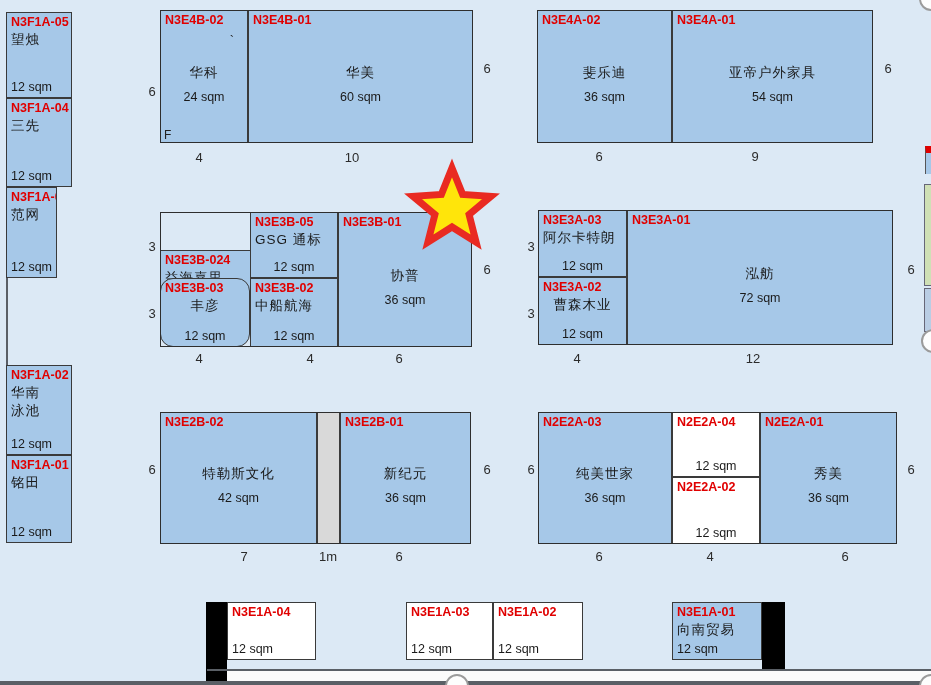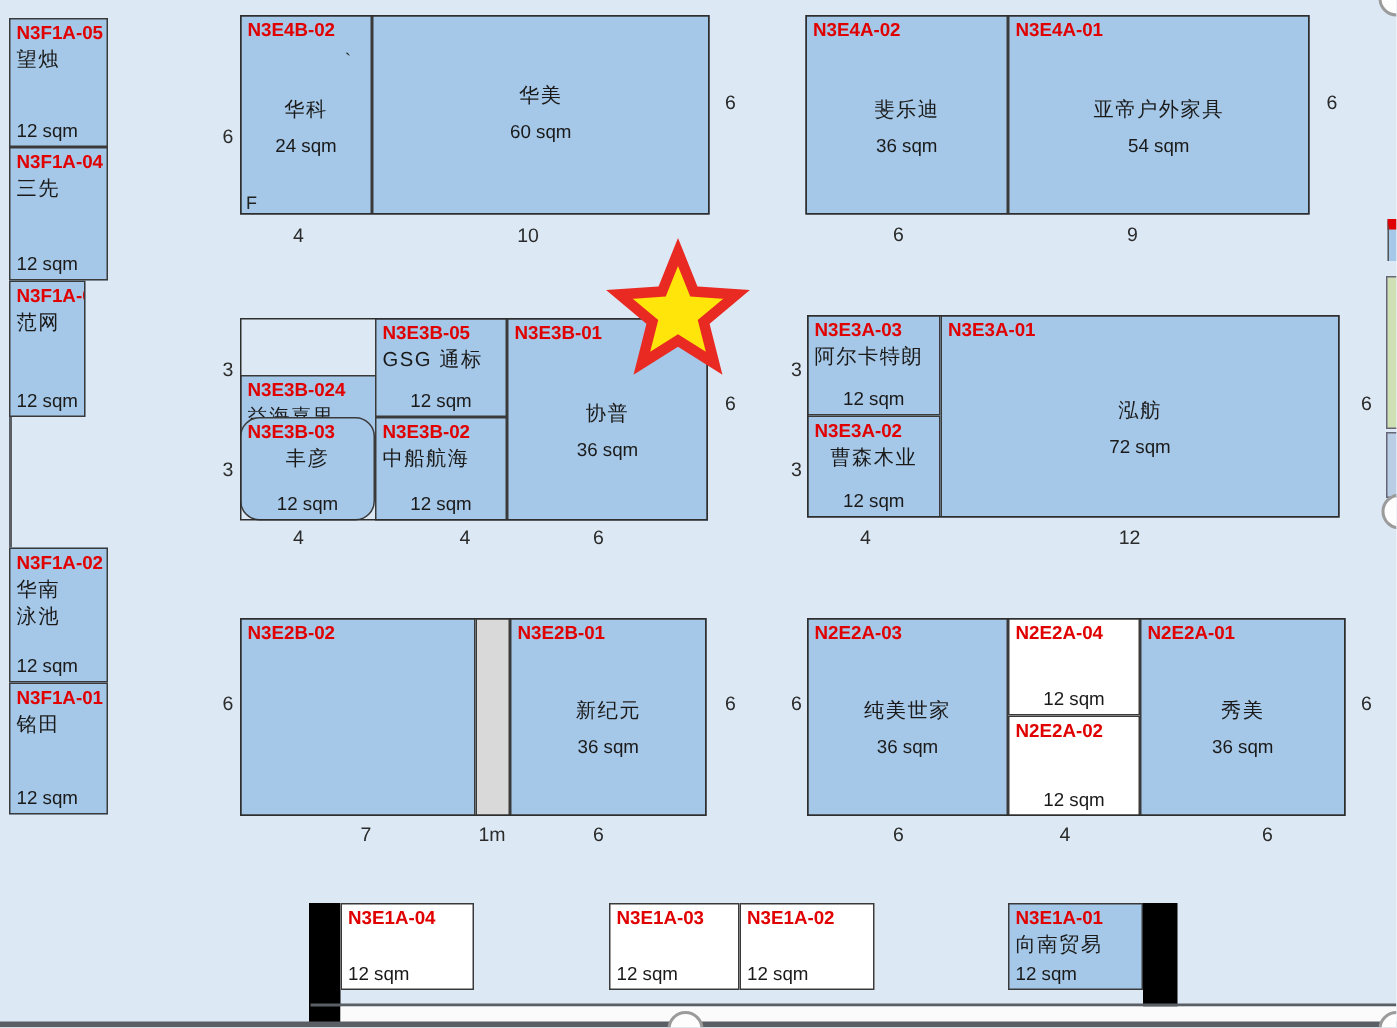--- a/index.html
+++ b/index.html
@@ -106,20 +106,21 @@
         <div class="code">N3E4B-02</div>
         <div class="mid ta-center">
           <div>
             <div class="nm">华科</div>
           </div>
           <div class="sz ta-center">24 sqm</div>
         </div>
         <span class="corner">F</span>
       </div>
       <div class="booth fill-blue v-mid" style="position: absolute; left: 248px; top: 10px; width: 225px; height: 133px;">
+        <div class="code">N3E4B-01</div>
         <div class="mid ta-center">
           <div>
             <div class="nm">华美</div>
           </div>
           <div class="sz ta-center">60 sqm</div>
         </div>
       </div>
       <div class="booth fill-blue v-mid" style="position: absolute; left: 537px; top: 10px; width: 135px; height: 133px;">
         <div class="code">N3E4A-02</div>
         <div class="mid ta-center">
@@ -205,20 +206,26 @@
         <div class="code">N3E3A-02</div>
         <div class="mid ta-center">
           <div>
             <div class="nm">曹森木业</div>
           </div>
           <div class="sz ta-center">12 sqm</div>
         </div>
       </div>
       <div class="booth fill-blue v-mid" style="position: absolute; left: 160px; top: 412px; width: 157px; height: 132px;">
         <div class="code">N3E2B-02</div>
+        <div class="mid ta-center">
+          <div>
+            <div class="nm">特勒斯文化</div>
+          </div>
+          <div class="sz ta-center">42 sqm</div>
+        </div>
       </div>
       <div class="booth fill-gray" style="position: absolute; left: 317px; top: 412px; width: 23px; height: 132px;"></div>
       <div class="booth fill-blue v-mid" style="position: absolute; left: 340px; top: 412px; width: 131px; height: 132px; justify-content: center;">
         <div class="code">N3E2B-01</div>
         <div class="mid ta-center">
           <div>
             <div class="nm">新纪元</div>
           </div>
           <div class="sz ta-center">36 sqm</div>
         </div>

